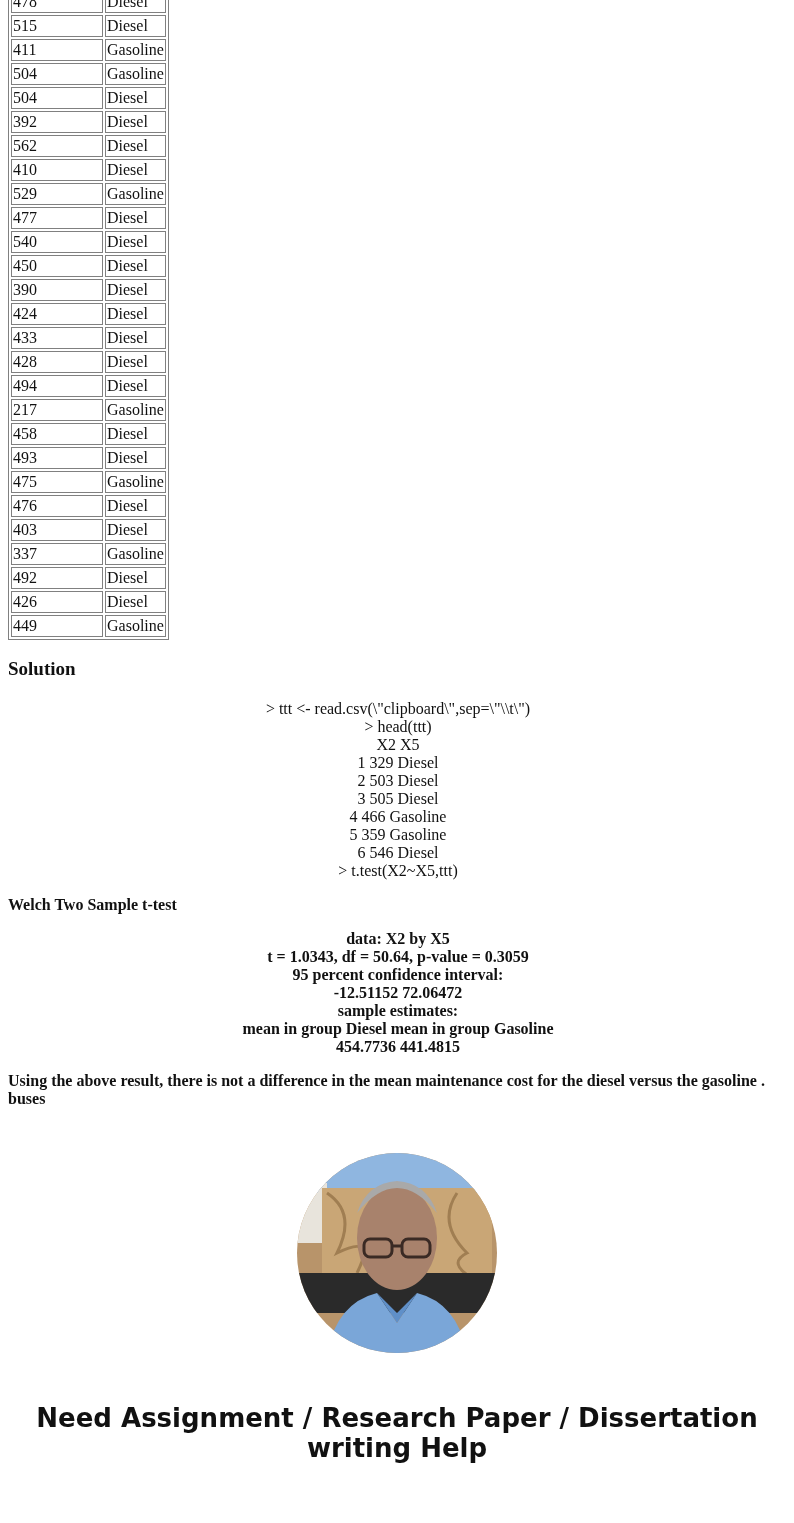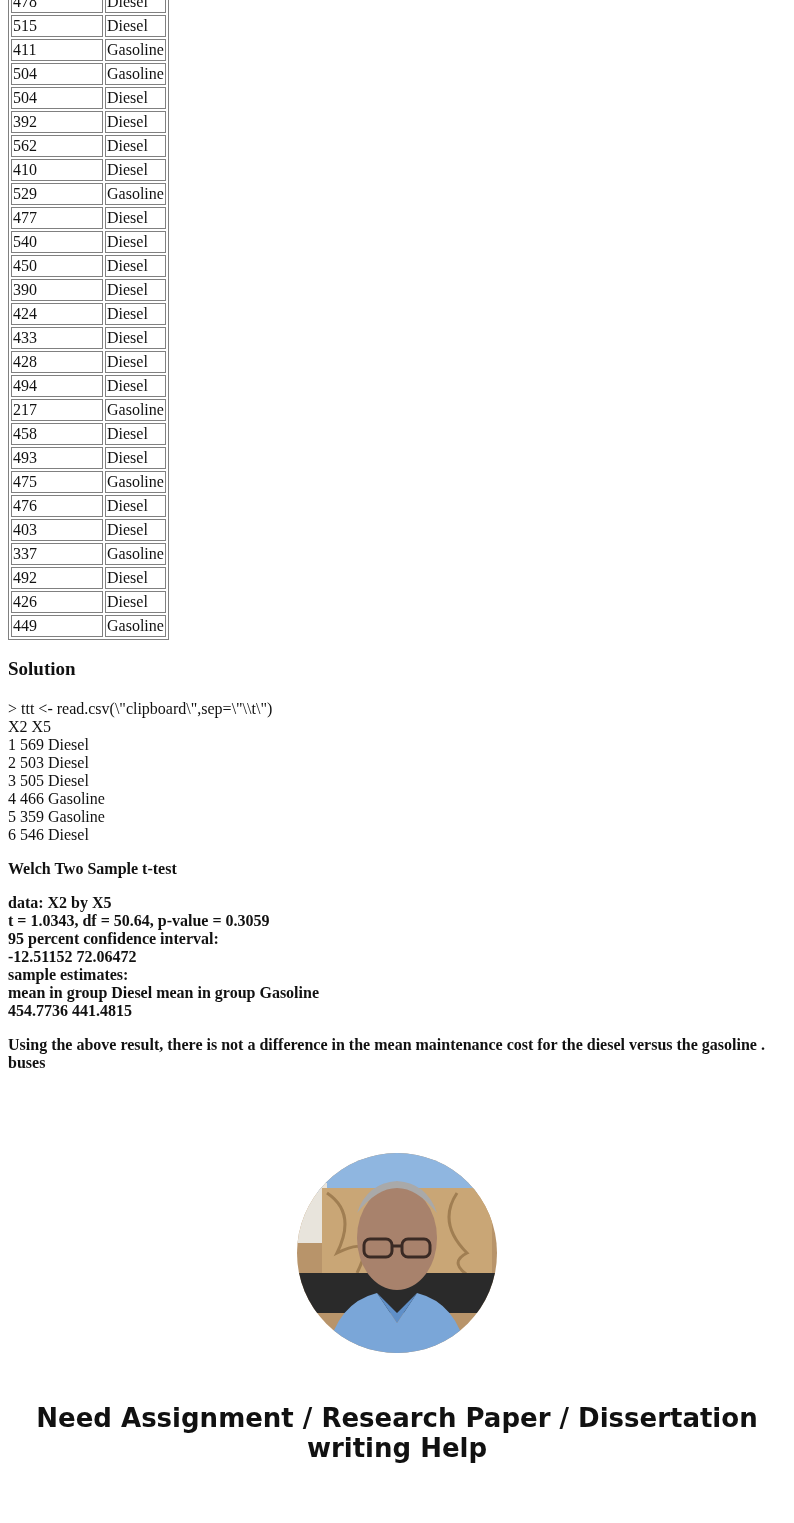--- a/index.html
+++ b/index.html
@@ -38,21 +38,21 @@
     h3.solution-heading {
       font-family: "Liberation Serif", serif;
       font-size: 19px;
       font-weight: bold;
       margin: 18px 0 20px 0;
     }
     .code-block {
       line-height: 18px;
       margin: 0;
     }
-    .code-block div { white-space: pre; }
+    .code-block div { white-space: pre; text-align: center; }
     .para { margin: 16px 0 0 0; line-height: 18px; font-weight: bold; }
     .avatar-wrap {
       position: absolute;
       left: 297px;
       top: 1153px;
       width: 200px;
       height: 200px;
       border-radius: 50%;
       overflow: hidden;
     }
@@ -184,27 +184,29 @@
           <td class="col-cost">449</td>
           <td class="col-type">Gasoline</td>
         </tr>
       </tbody>
   </table>
 
   <h3 class="solution-heading">Solution</h3>
 
   <div class="code-block">
     <div>&gt; ttt &lt;- read.csv(\"clipboard\",sep=\"\\t\")</div>
+    <div>&gt; head(ttt)</div>
     <div>X2 X5</div>
-    <div>1 569 Diesel</div>
+    <div>1 329 Diesel</div>
     <div>2 503 Diesel</div>
     <div>3 505 Diesel</div>
     <div>4 466 Gasoline</div>
     <div>5 359 Gasoline</div>
     <div>6 546 Diesel</div>
+    <div>&gt; t.test(X2~X5,ttt)</div>
   </div>
 
   <div class="para">Welch Two Sample t-test</div>
 
   <div class="para code-block">
     <div>data: X2 by X5</div>
     <div>t = 1.0343, df = 50.64, p-value = 0.3059</div>
     <div>95 percent confidence interval:</div>
     <div>-12.51152 72.06472</div>
     <div>sample estimates:</div>

